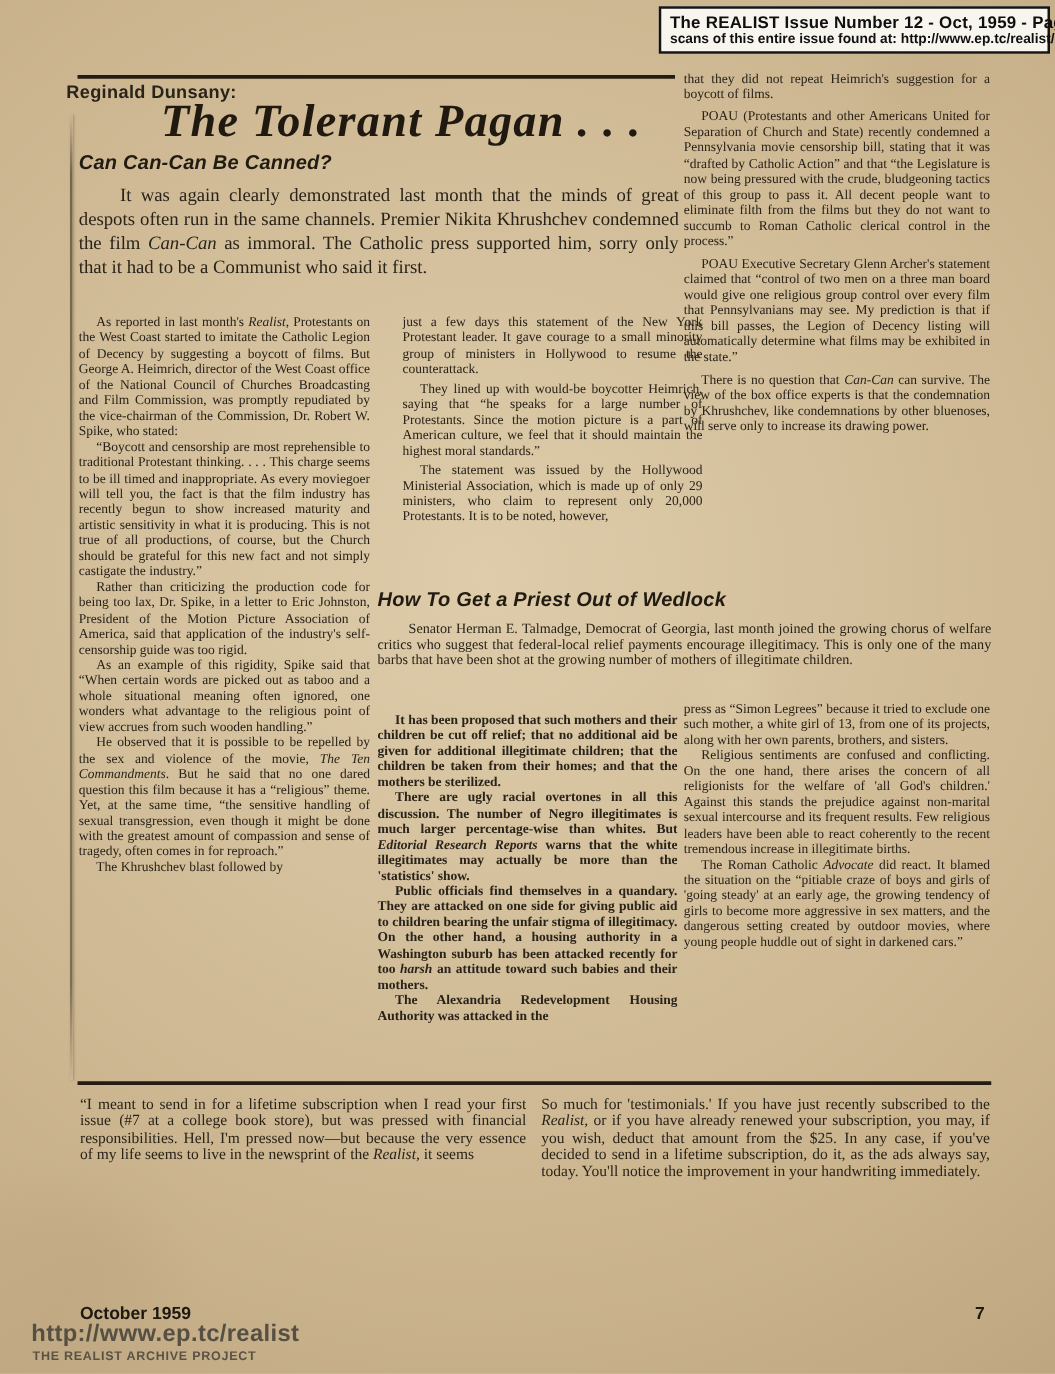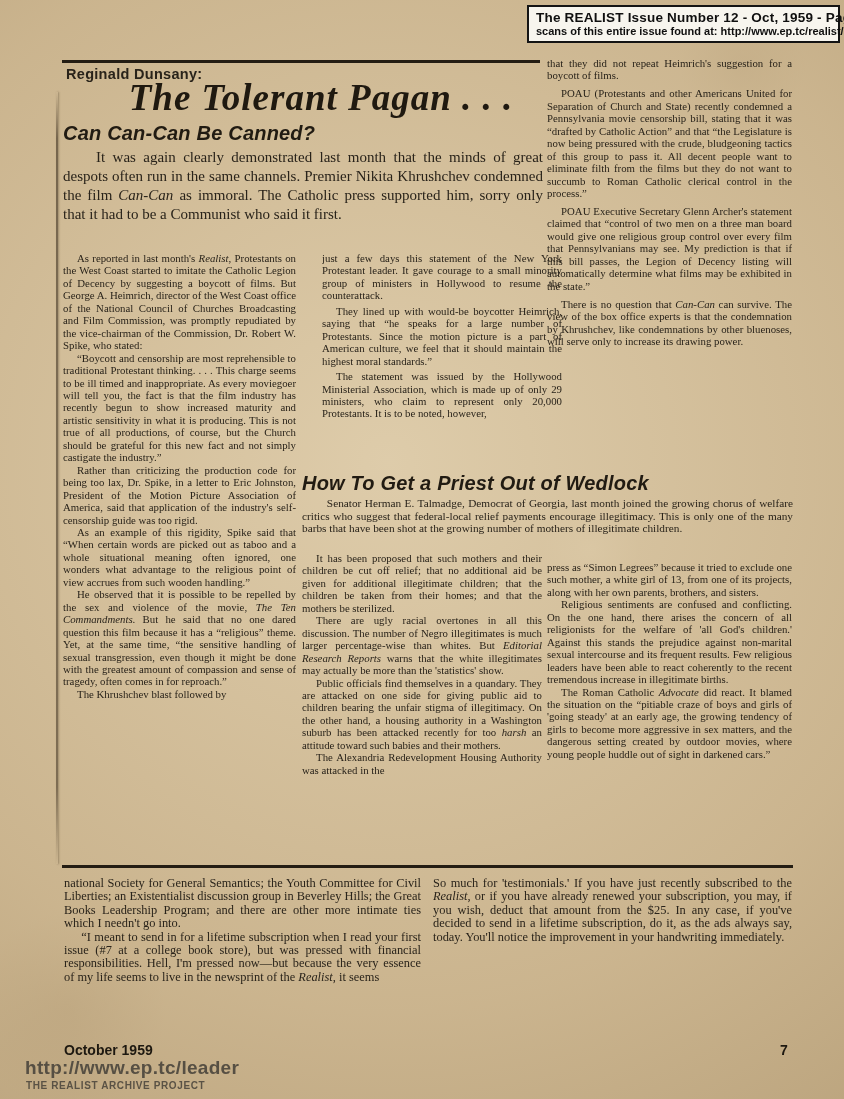--- a/index.html
+++ b/index.html
@@ -26,35 +26,35 @@
     padding:3px 7px 4px 7px;
     font-family:"Liberation Sans","DejaVu Sans",sans-serif;
     color:#0f0f0f;
   }
   .scanbox .l1{font-size:13.5px;font-weight:bold;letter-spacing:.2px;white-space:nowrap;}
   .scanbox .l2{font-size:11px;font-weight:bold;white-space:nowrap;}
   
   .rule{background:#241d13;}
   
   .byline{
-    left:66px;top:66px;
+    left:53px;top:66px;
     font-family:"Liberation Sans","DejaVu Sans",sans-serif;
     font-weight:bold;font-size:14.5px;letter-spacing:.3px;
   }
   .title{
     left:92px;top:76px;width:458px;
     text-align:center;
     font-style:italic;font-weight:bold;
     font-size:37px;letter-spacing:1px;
     color:#1f1910;
   }
   .sechead{
     font-family:"Liberation Sans","DejaVu Sans",sans-serif;
     font-weight:bold;font-style:italic;
-    font-size:20px;letter-spacing:.2px;
+    font-size:16px;letter-spacing:.2px;
     color:#211b12;
     white-space:nowrap;
   }
   
   .intro1{
     left:63px;top:148px;width:480px;
     font-size:15px;line-height:19px;
     text-align:justify;text-indent:2.2em;
   }
   .intro2{
@@ -141,45 +141,44 @@
       <p>that they did not repeat Heimrich's suggestion for a boycott of films.</p>
       <p>POAU (Protestants and other Americans United for Separation of Church and State) recently condemned a Pennsylvania movie censorship bill, stating that it was “drafted by Catholic Action” and that “the Legislature is now being pressured with the crude, bludgeoning tactics of this group to pass it. All decent people want to eliminate filth from the films but they do not want to succumb to Roman Catholic clerical control in the process.”</p>
       <p>POAU Executive Secretary Glenn Archer's statement claimed that “control of two men on a three man board would give one religious group control over every film that Pennsylvanians may see. My prediction is that if this bill passes, the Legion of Decency listing will automatically determine what films may be exhibited in the state.”</p>
       <p>There is no question that <i>Can-Can</i> can survive. The view of the box office experts is that the condemnation by Khrushchev, like condemnations by other bluenoses, will serve only to increase its drawing power.</p>
     </div>
 
   <div class="abs sechead" style="left:302px;top:472px;">How To Get a Priest Out of Wedlock</div>
 
   <div class="abs intro2">Senator Herman E. Talmadge, Democrat of Georgia, last month joined the growing chorus of welfare critics who suggest that federal-local relief payments encourage illegitimacy. This is only one of the many barbs that have been shot at the growing number of mothers of illegitimate children.</div>
 
-  <div class="abs col" style="left:302px;top:552px;width:240px;height:302px;">
+  <div class="abs col" style="left:302px;top:570px;width:240px;height:302px;font-weight:bold;">
       <p>It has been proposed that such mothers and their children be cut off relief; that no additional aid be given for additional illegitimate children; that the children be taken from their homes; and that the mothers be sterilized.</p>
       <p>There are ugly racial overtones in all this discussion. The number of Negro illegitimates is much larger percentage-wise than whites. But <i>Editorial Research Reports</i> warns that the white illegitimates may actually be more than the 'statistics' show.</p>
       <p>Public officials find themselves in a quandary. They are attacked on one side for giving public aid to children bearing the unfair stigma of illegitimacy. On the other hand, a housing authority in a Washington suburb has been attacked recently for too <i>harsh</i> an attitude toward such babies and their mothers.</p>
       <p>The Alexandria Redevelopment Housing Authority was attacked in the</p>
     </div>
 
   <div class="abs col cont" style="left:547px;top:561px;width:245px;height:302px;">
       <p>press as “Simon Legrees” because it tried to exclude one such mother, a white girl of 13, from one of its projects, along with her own parents, brothers, and sisters.</p>
       <p>Religious sentiments are confused and conflicting. On the one hand, there arises the concern of all religionists for the welfare of 'all God's children.' Against this stands the prejudice against non-marital sexual intercourse and its frequent results. Few religious leaders have been able to react coherently to the recent tremendous increase in illegitimate births.</p>
       <p>The Roman Catholic <i>Advocate</i> did react. It blamed the situation on the “pitiable craze of boys and girls of 'going steady' at an early age, the growing tendency of girls to become more aggressive in sex matters, and the dangerous setting created by outdoor movies, where young people huddle out of sight in darkened cars.”</p>
     </div>
 
   <div class="abs rule" style="left:62px;top:865px;width:731px;height:2.5px;"></div>
 
   <div class="abs lettercol cont" style="left:64px;top:877px;width:357px;height:152px;">
-      <p>national Society for General Semantics; the Youth Committee for Civil Liberties; an Existentialist discussion group in Beverley Hills; the Great Books Leadership Program; and there are other more intimate ties which I needn't go into.</p>
       <p>“I meant to send in for a lifetime subscription when I read your first issue (#7 at a college book store), but was pressed with financial responsibilities. Hell, I'm pressed now—but because the very essence of my life seems to live in the newsprint of the <i>Realist</i>, it seems</p>
     </div>
 
   <div class="abs lettercol cont" style="left:433px;top:877px;width:359px;height:152px;">
       <p>So much for 'testimonials.' If you have just recently subscribed to the <i>Realist</i>, or if you have already renewed your subscription, you may, if you wish, deduct that amount from the $25. In any case, if you've decided to send in a lifetime subscription, do it, as the ads always say, today. You'll notice the improvement in your handwriting immediately.</p>
     </div>
 
   <div class="abs datefoot" style="left:64px;top:1042px;">October 1959</div>
 
   <div class="abs datefoot" style="left:780px;top:1042px;font-size:14px;">7</div>
 
-  <div class="abs archive-url">http://www.ep.tc/leader</div>
+  <div class="abs archive-url">http://www.ep.tc/realist</div>
 
   <div class="abs archive-label">THE REALIST ARCHIVE PROJECT</div>
 
 </div>
 
 </body></html>

